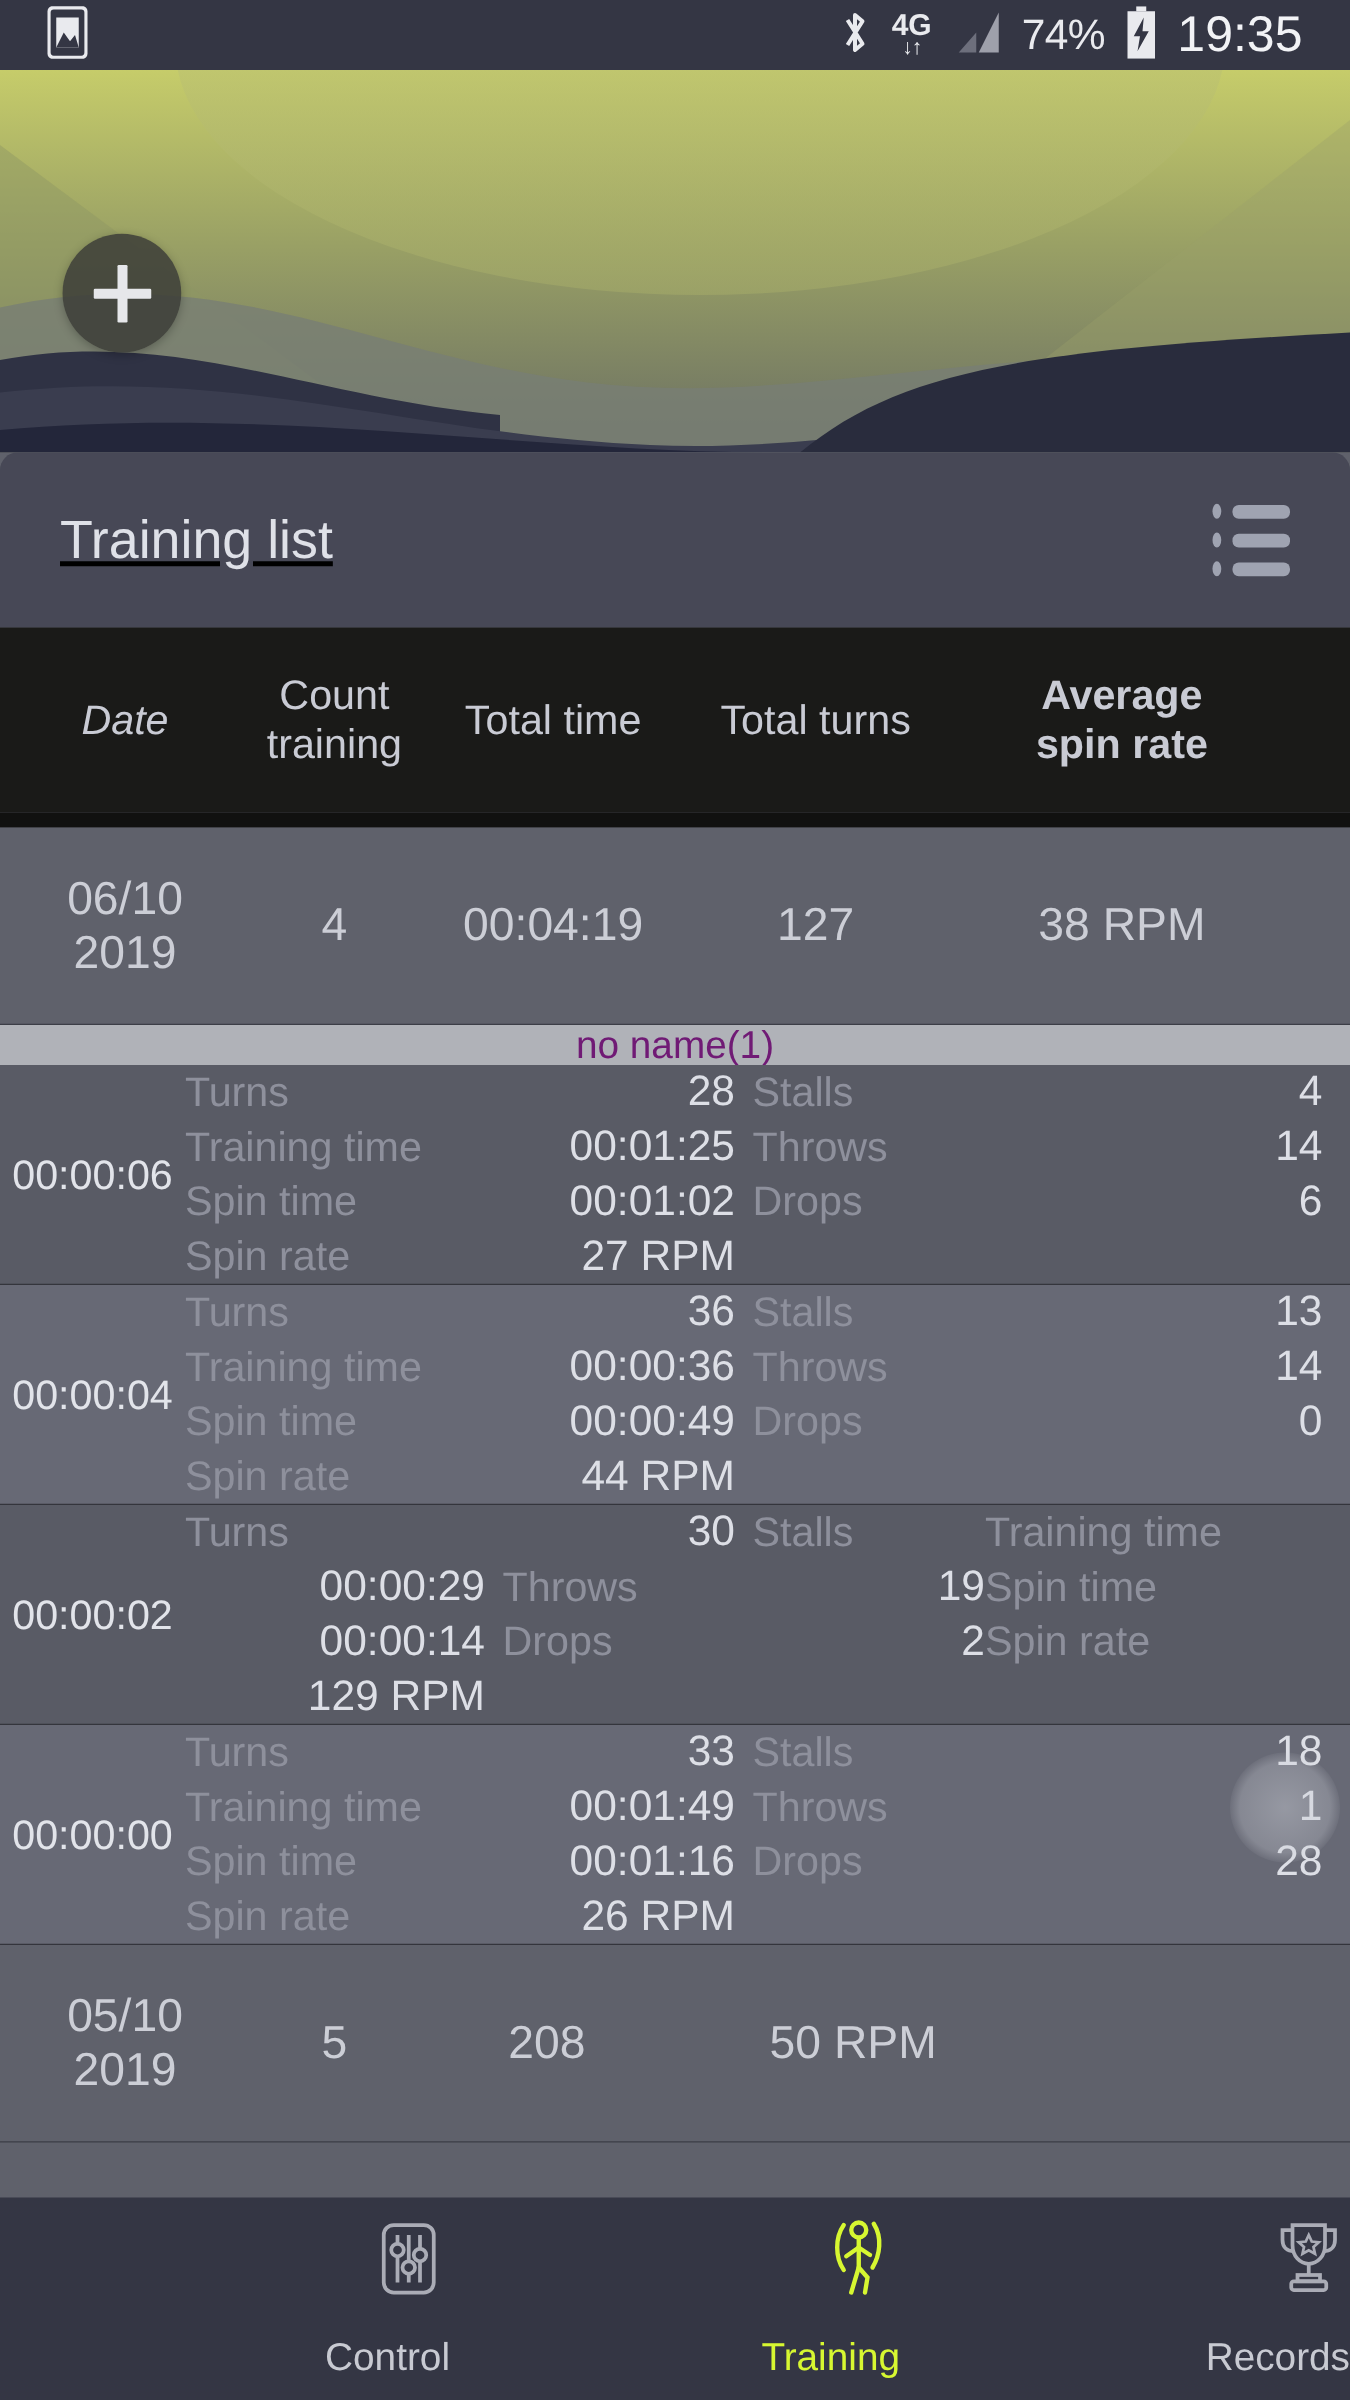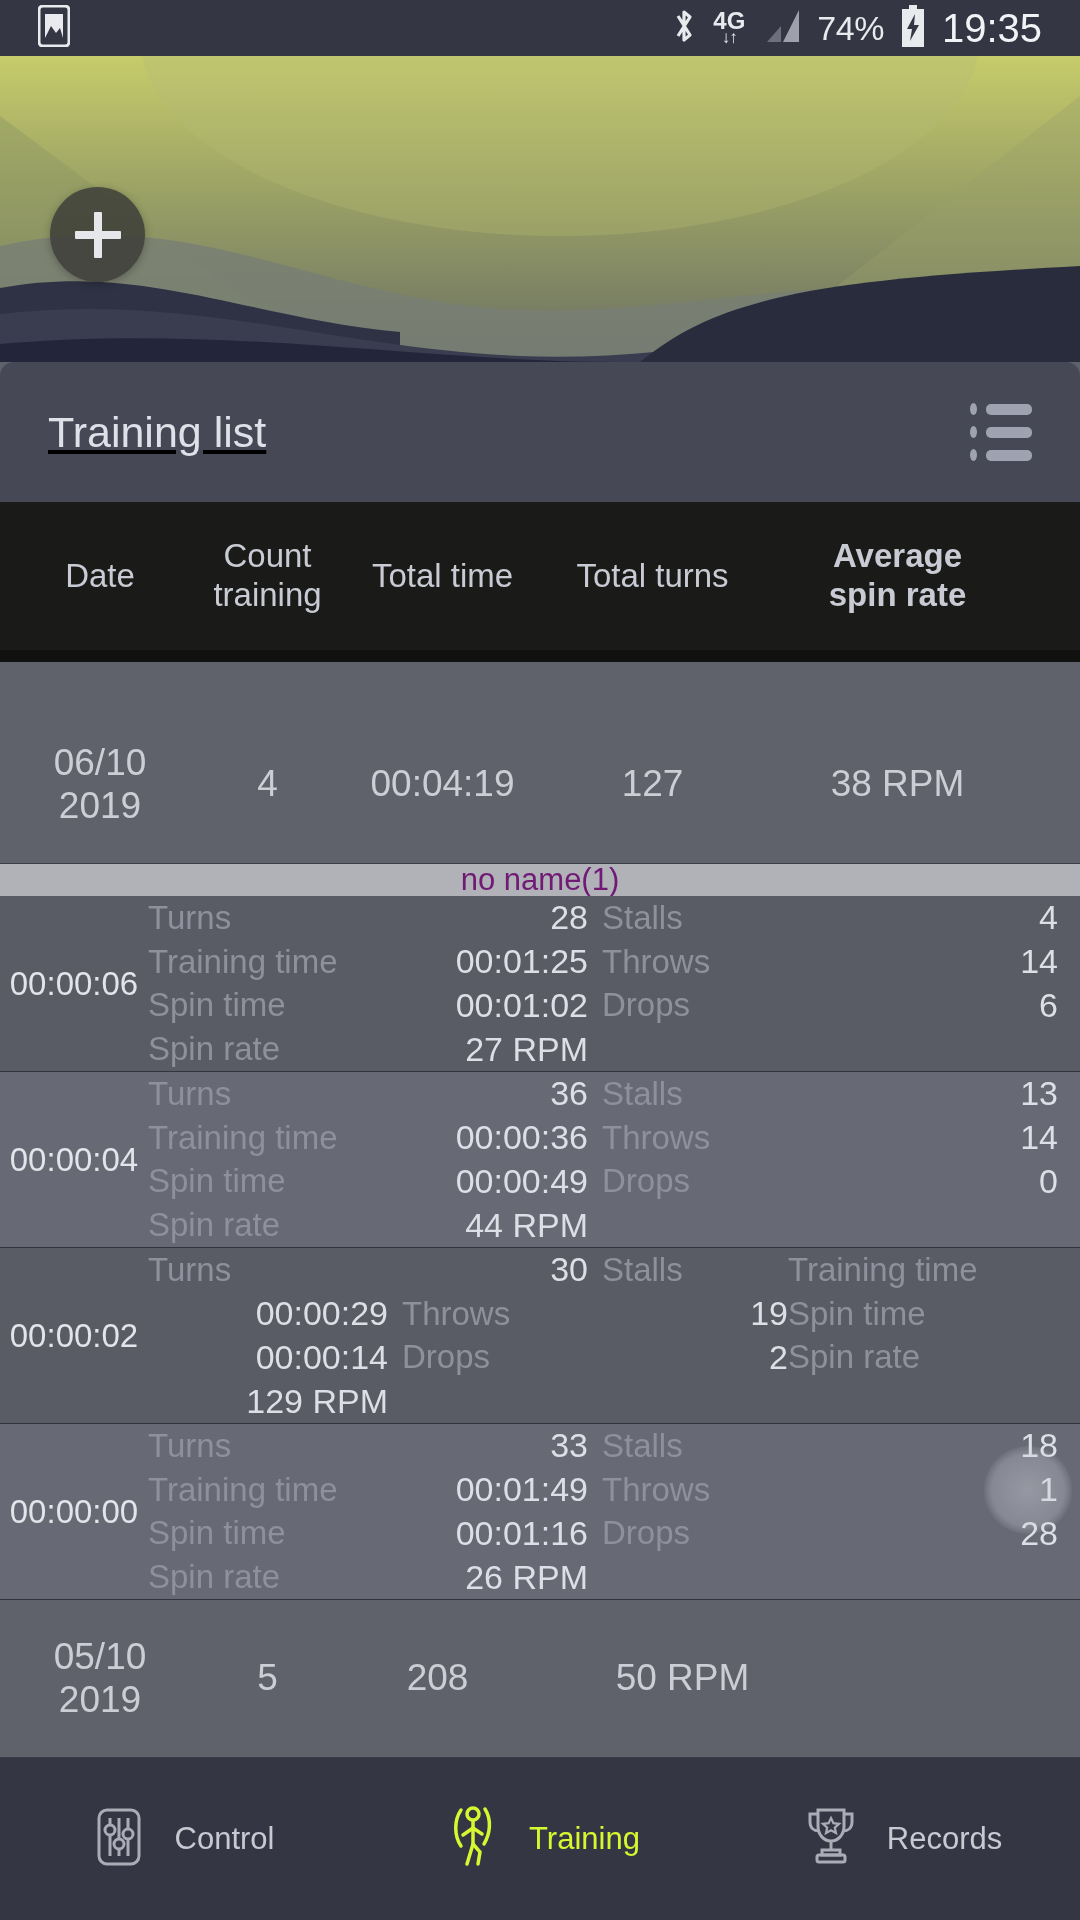--- a/index.html
+++ b/index.html
@@ -55,36 +55,35 @@
   .listicon .li-bar{ width:46px; height:11px; border-radius:5px; background:#9fa3b1; }
 
   
   .thead{
     position:absolute; top:502px; left:0; width:1080px; height:148px;
     background:#1a1a18; display:flex; align-items:center;
   }
   .thead .th{
     color:#c9cbd4; font-size:33px; text-align:center; line-height:1.18;
   }
-  .th.c-date{ width:200px; }
+  .th.c-date{ width:200px;font-style:italic; }
   .th.c-count{ width:135px; }
   .th.c-ttime{ width:215px; }
   .th.c-tturn{ width:205px; }
   .th.c-avg{ width:285px;font-weight:bold; }
 
   .thead-gap{
     position:absolute; top:650px; left:0; width:1080px; height:12px;
     background:#111110;
   }
 
   
   .scroll{
     position:absolute; top:662px; left:0; width:1080px; height:1096px;
     overflow:hidden;
-    margin-top:44px;
   }
 
   .summary-row{
     display:flex; align-items:center; height:158px;
     background:#5f616b; border-bottom:1px solid #3c3e47;
   }
   .summary-row .cell{ color:#ccced6; font-size:37px; text-align:center; line-height:1.15;}
   .cell.c-date{ width:200px; }
   .cell.c-count{ width:135px; }
   .cell.c-ttime{ width:215px; }
@@ -124,21 +123,21 @@
     width:88px; height:88px; border-radius:50%;
     background:radial-gradient(circle, rgba(205,208,216,.46) 0%, rgba(205,208,216,.30) 58%, rgba(205,208,216,0) 74%);
     pointer-events:none;
   }
 
   
   .bottomnav{
     position:absolute; bottom:0; left:0; width:1080px; height:162px;
     background:#343644; display:flex;
   }
-  .navitem{ flex:1; display:flex; flex-direction:row; align-items:center; justify-content:center; gap:23px;}
+  .navitem{ flex:1; display:flex; flex-direction:column; align-items:flex-end; justify-content:center; gap:23px;}
   .navlabel{ font-size:31px; color:#c8cad2; }
   .navitem.active .navlabel{ color:#d7f731; }
 </style>
 </head>
 <body>
 
 <div class="statusbar">
   <div class="sb-left">
     <span class="sb-icon">
       <svg width="32" height="42" viewBox="0 0 32 42">

